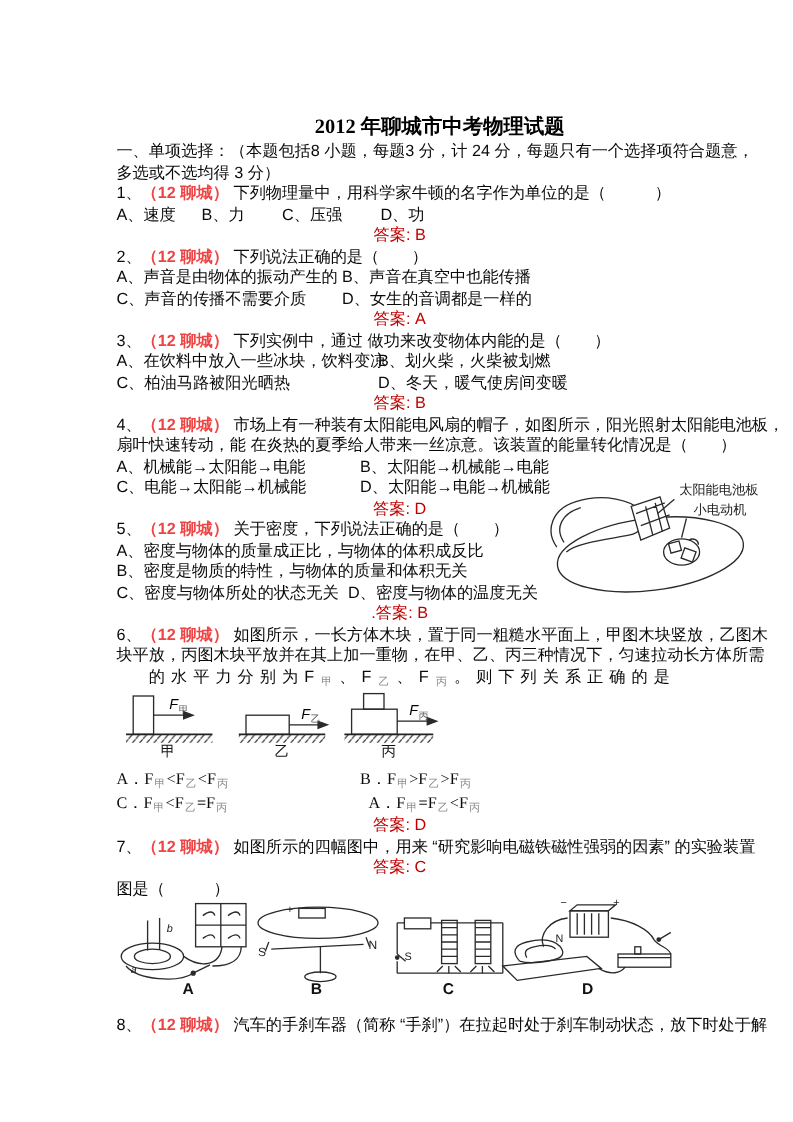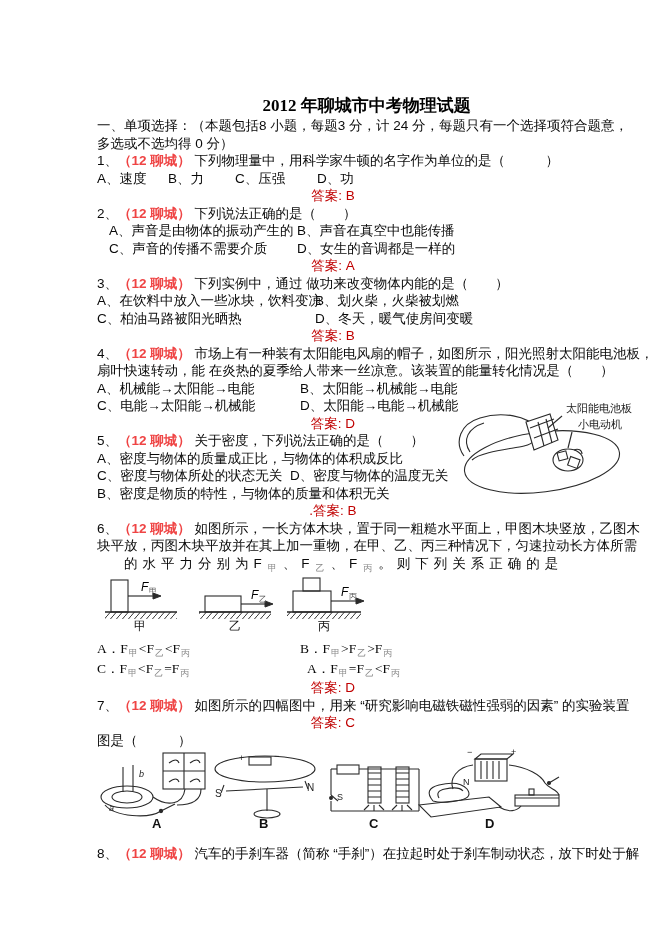--- a/index.html
+++ b/index.html
@@ -11,21 +11,21 @@
   .title {
     position:absolute; top:95px; left:0; width:661px; text-align:center;
     font-size:17px; font-weight:bold; line-height:22px; color:#000;
     font-family:"Liberation Serif","DejaVu Serif",serif;
     padding-left:36px;
   }
   .content { position:absolute; left:97px; top:117px; width:472px; }
   .line { white-space:nowrap; }
   .tag  { color:#ef4444; font-weight:bold; }
   .ans  { color:#c00000;text-align:center; }
-  .c188 { display:inline-block; width:188px;margin-left:12px; }
+  .c188 { display:inline-block; width:188px; }
   .c203 { display:inline-block; width:203px; }
   .c218 { display:inline-block; width:218px; }
   .c193 { display:inline-block; width:193px; }
   .w71  { display:inline-block; width:71px; }
   .w67  { display:inline-block; width:67px; }
   .w82  { display:inline-block; width:82px; }
   .sub  { font-size:9px; color:#888; position:relative; top:3px; padding:0 1px; }
   .spread { letter-spacing:5px;padding-left:27px; }
   .opt6 { font-family:"Liberation Serif","DejaVu Serif",serif; }
   .mt8  { margin-top:8px; }
@@ -56,21 +56,21 @@
       <line x1="112" y1="22" x2="98" y2="34"></line>
       <line x1="122" y1="38" x2="118" y2="54"></line>
     </g>
     <text x="116" y="18" font-size="11" fill="#222">太阳能电池板</text>
     <text x="128" y="34" font-size="11" fill="#222">小电动机</text>
   </svg>
 
   <div class="content">
 
     <div class="line">一、单项选择：（本题包括8 小题，每题3 分，计 24 分，每题只有一个选择项符合题意，</div>
-    <div class="line">多选或不选均得 0 分）</div>
+    <div class="line">多选或不选均得 3 分）</div>
 
     <div class="line"><span>1、</span><span class="tag">（12 聊城）</span><span> 下列物理量中，用科学家牛顿的名字作为单位的是（　　　）</span></div>
     <div class="line"><span class="w71">A、速度</span><span class="w67">B、力</span><span class="w82">C、压强</span><span>D、功</span></div>
     <div class="line ans">答案: B</div>
 
     <div class="line"><span>2、</span><span class="tag">（12 聊城）</span><span> 下列说法正确的是（　　）</span></div>
     <div class="line"><span class="c188">A、声音是由物体的振动产生的</span><span>B、声音在真空中也能传播</span></div>
     <div class="line"><span class="c188">C、声音的传播不需要介质</span><span>D、女生的音调都是一样的</span></div>
     <div class="line ans">答案: A</div>
 
@@ -80,22 +80,22 @@
     <div class="line ans">答案: B</div>
 
     <div class="line"><span>4、</span><span class="tag">（12 聊城）</span><span> 市场上有一种装有太阳能电风扇的帽子，如图所示，阳光照射太阳能电池板，</span></div>
     <div class="line">扇叶快速转动，能 在炎热的夏季给人带来一丝凉意。该装置的能量转化情况是（　　）</div>
     <div class="line"><span class="c203">A、机械能→太阳能→电能</span><span>B、太阳能→机械能→电能</span></div>
     <div class="line"><span class="c203">C、电能→太阳能→机械能</span><span>D、太阳能→电能→机械能</span></div>
     <div class="line ans">答案: D</div>
 
     <div class="line"><span>5、</span><span class="tag">（12 聊城）</span><span> 关于密度，下列说法正确的是（　　）</span></div>
     <div class="line">A、密度与物体的质量成正比，与物体的体积成反比</div>
+    <div class="line">B、密度是物质的特性，与物体的质量和体积无关</div>
     <div class="line"><span class="c193">C、密度与物体所处的状态无关</span><span>D、密度与物体的温度无关</span></div>
-    <div class="line">B、密度是物质的特性，与物体的质量和体积无关</div>
     <div class="line ans">.答案: B</div>
 
     <div class="line"><span>6、</span><span class="tag">（12 聊城）</span><span> 如图所示，一长方体木块，置于同一粗糙水平面上，甲图木块竖放，乙图木</span></div>
     <div class="line">块平放，丙图木块平放并在其上加一重物，在甲、乙、丙三种情况下，匀速拉动长方体所需</div>
     <div class="line spread"><span>的水平力分别为F</span><span class="sub">甲</span><span>、F</span><span class="sub">乙</span><span>、F</span><span class="sub">丙</span><span>。则下列关系正确的是</span></div>
 
     <svg width="330" height="58" style="display:block; margin:0 0 0 4px;" viewBox="0 0 330 58">
       <defs>
         <pattern id="hatch" width="6" height="7" patternUnits="userSpaceOnUse">
           <line x1="6" y1="0" x2="0" y2="7" stroke="#333" stroke-width="1"></line>

